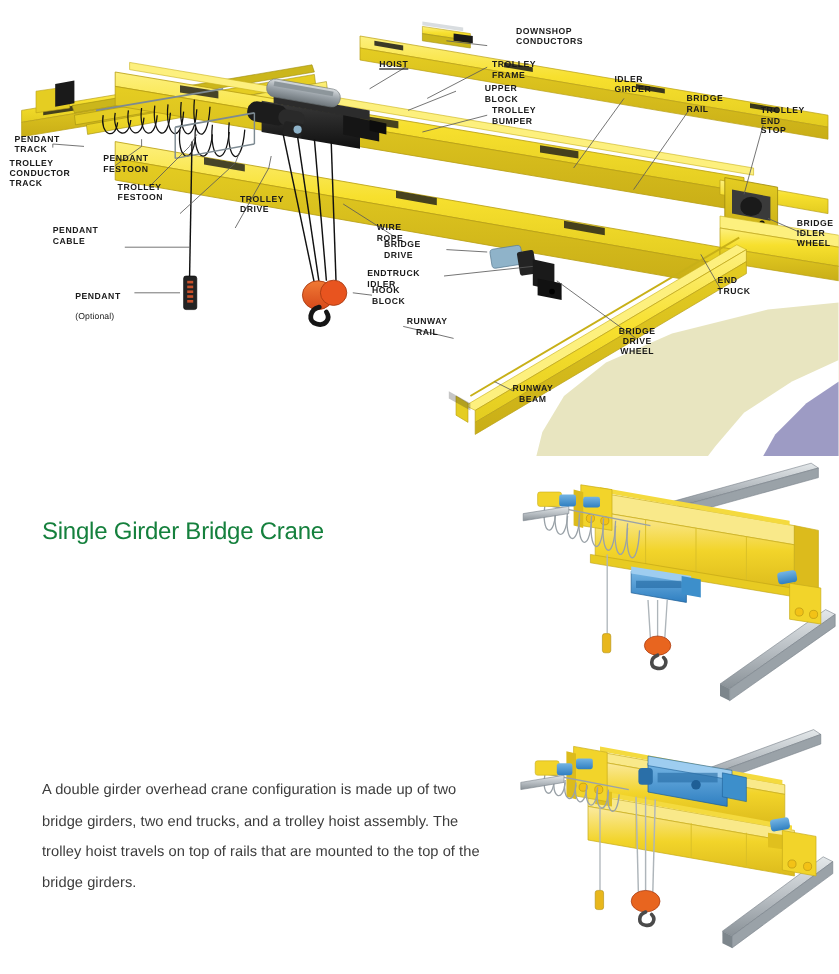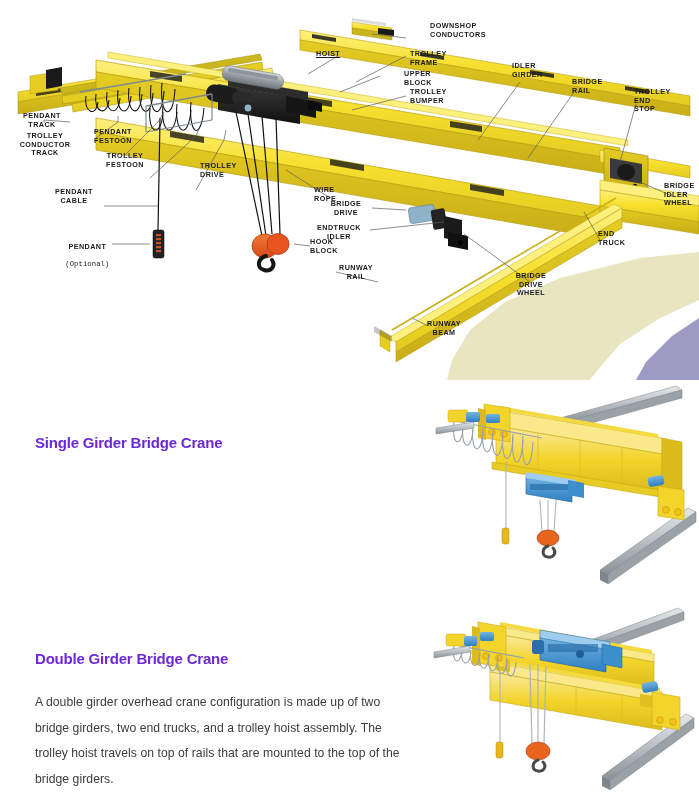--- a/index.html
+++ b/index.html
@@ -36,49 +36,48 @@
     position: absolute;
     font-family: "Liberation Sans", sans-serif;
     font-size: 7.2px;
     font-weight: 700;
     letter-spacing: 0.45px;
     line-height: 8.6px;
     color: #1a1a1a;
     white-space: pre;
     text-transform: none;
   }
-  .callout.ta-r { text-align: center; }
+  .callout.ta-r { text-align: left; }
   .callout.ta-c { text-align: center; }
   .callout .sub {
     font-weight: 400;
     letter-spacing: 0.1px;
     text-transform: none;
-    font-family: Liberation Mono, monospace;
   }
 
   
   .section {
     position: absolute;
     left: 0;
     width: 699px;
   }
   #section-single { top: 380px; height: 216px; }
   #section-double { top: 596px; height: 216px; }
 
   .sec-text {
     position: absolute;
     left: 35px;
     top: 50px;
     width: 378px;
   }
   .sec-heading {
     font-family: "Liberation Sans", sans-serif;
-    font-size: 15px;
-    font-weight: 700;
-    color: #6d28d9;
+    font-size: 20px;
+    font-weight: 400;
+    color: #15803d;
     letter-spacing: -0.2px;
     line-height: 26px;
     margin: 0 0 18px 0;
     white-space: nowrap;
   }
   .sec-body {
     font-family: "Liberation Sans", sans-serif;
     font-size: 12.2px;
     font-weight: 400;
     color: #3c3c3c;
@@ -457,21 +456,20 @@
         <path d="M118,120 L118,152" stroke="#aeb5ba" stroke-width="1.1" fill="none"></path>
         <path d="M126,120 L124,152" stroke="#aeb5ba" stroke-width="1.1" fill="none"></path>
         <ellipse cx="118" cy="158" rx="11" ry="8" fill="#e8651f" stroke="#a5380f" stroke-width="0.6"></ellipse>
         <path d="M118,166 C112,168 111,176 118,177 C124,178 127,172 123,168" fill="none" stroke="#4a4a4a" stroke-width="3" stroke-linecap="round"></path>
       </svg>
     </div>
   </div>
 
   <div class="section" id="section-double">
     <div class="sec-text">
-      <h2 class="sec-heading">Double Girder Bridge Crane</h2>
       <p class="sec-body">A double girder overhead crane configuration is made up of two bridge girders, two end trucks, and a trolley hoist assembly. The trolley hoist travels on top of rails that are mounted to the top of the bridge girders.</p>
     </div>
 
     <div class="sec-figure">
       <svg width="269" height="216" viewBox="0 0 269 216">
         <defs>
           <linearGradient id="dy" x1="0" y1="0" x2="0" y2="1">
             <stop offset="0" stop-color="#fbeaa0"></stop>
               <stop offset="0.5" stop-color="#f2d42a"></stop>
               <stop offset="1" stop-color="#dcbb1c"></stop>

